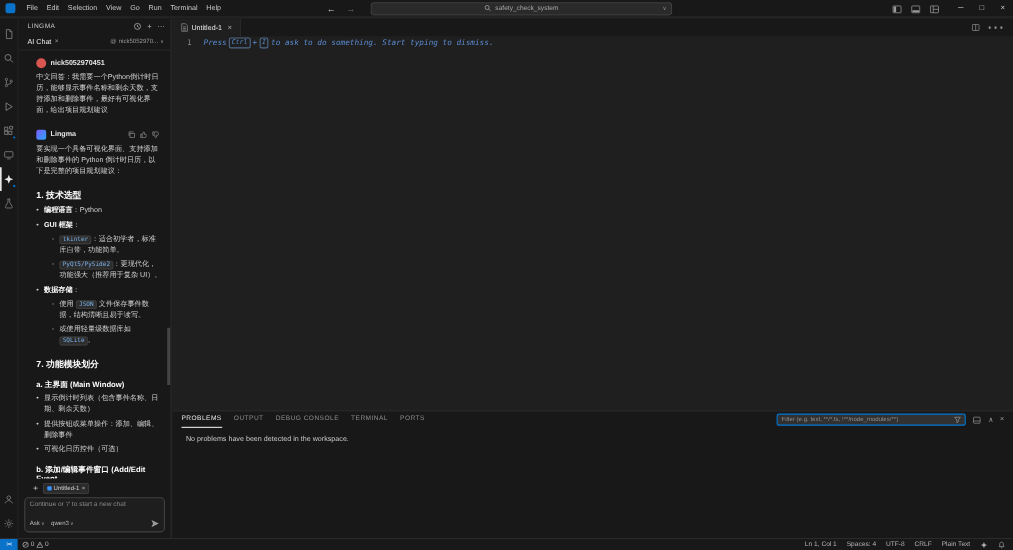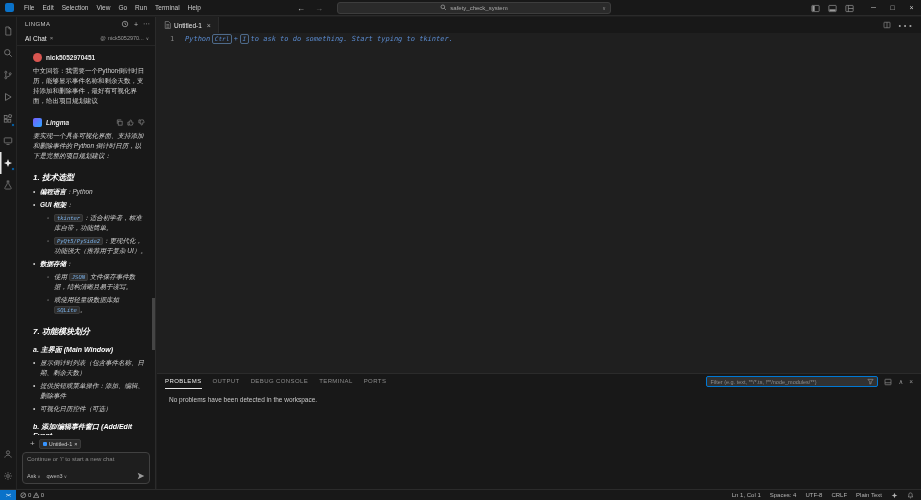--- a/index.html
+++ b/index.html
@@ -51,21 +51,21 @@
   .sb-tab-x { font-size:6px; color:#9a9a9a; }
   .account { margin-left:auto; display:flex; align-items:center; gap:2px; color:#9a9a9a; font-size:5.5px; }
   .sb-messages { flex:1; overflow:hidden; position:relative; padding:7px 8px 0 16px; }
   .msg-head { display:flex; align-items:center; gap:4px; margin-bottom:4px; }
   .avatar-user { width:9px; height:9px; border-radius:50%; background:#d95550; flex:none; }
   .avatar-ai { width:9px; height:9px; border-radius:2px; flex:none;
     background:linear-gradient(135deg,#7a5cff 0%,#2aa6ff 100%); }
   .msg-name { font-size:6.5px; font-weight:bold; color:#e6e6e6; }
   .msg-actions { margin-left:auto; display:flex; gap:4px; color:#8f8f8f; padding-right:2px; }
   .msg-text { font-size:6.5px; line-height:10px; color:#d2d2d2; }
-  .ai-block { margin-top:12px;font-style:italic; }
+  .ai-block { margin-top:12px; }
   .ai-intro { margin-top:2px; }
   h3.md { font-size:8px; color:#ffffff; margin:11px 0 4px; }
   h4.md { font-size:7px; color:#ffffff; margin:8px 0 2px; }
   ul.l1, ul.l2 { list-style:none; }
   ul.l1 > li, ul.l2 > li { position:relative; padding-left:7px; font-size:6.5px; line-height:10px;
     color:#cfcfcf; margin-top:3px; }
   ul.l1 > li::before { content:"•"; position:absolute; left:0; top:0; color:#cfcfcf; }
   ul.l2 { margin-left:7px; margin-top:1px; }
   ul.l2 > li::before { content:"◦"; position:absolute; left:0; top:0; color:#b5b5b5; }
   .lbl { color:#ffffff; font-weight:bold; }
@@ -384,25 +384,25 @@
       <rect x="2" y="2.5" width="12" height="11" rx="1"></rect>
         <line x1="8" y1="2.5" x2="8" y2="13.5"></line>
     </svg>
     <span>⋯</span>
   </div>
 </div>
 
 <div class="editor">
   <span class="gutter-num">1</span>
   <div class="ghost">
-    <span>Python</span>
+    <span>Press</span>
     <span class="kbd">Ctrl</span>
     <span>+</span>
     <span class="kbd">I</span>
-    <span>to ask to do something. Start typing to tkinter.</span>
+    <span>to ask to do something. Start typing to dismiss.</span>
   </div>
 </div>
 
 <div class="panel">
   <div class="panel-top">
     <div class="ptabs">
       <span class="ptab active">PROBLEMS</span>
       <span class="ptab">OUTPUT</span>
       <span class="ptab">DEBUG CONSOLE</span>
       <span class="ptab">TERMINAL</span>

